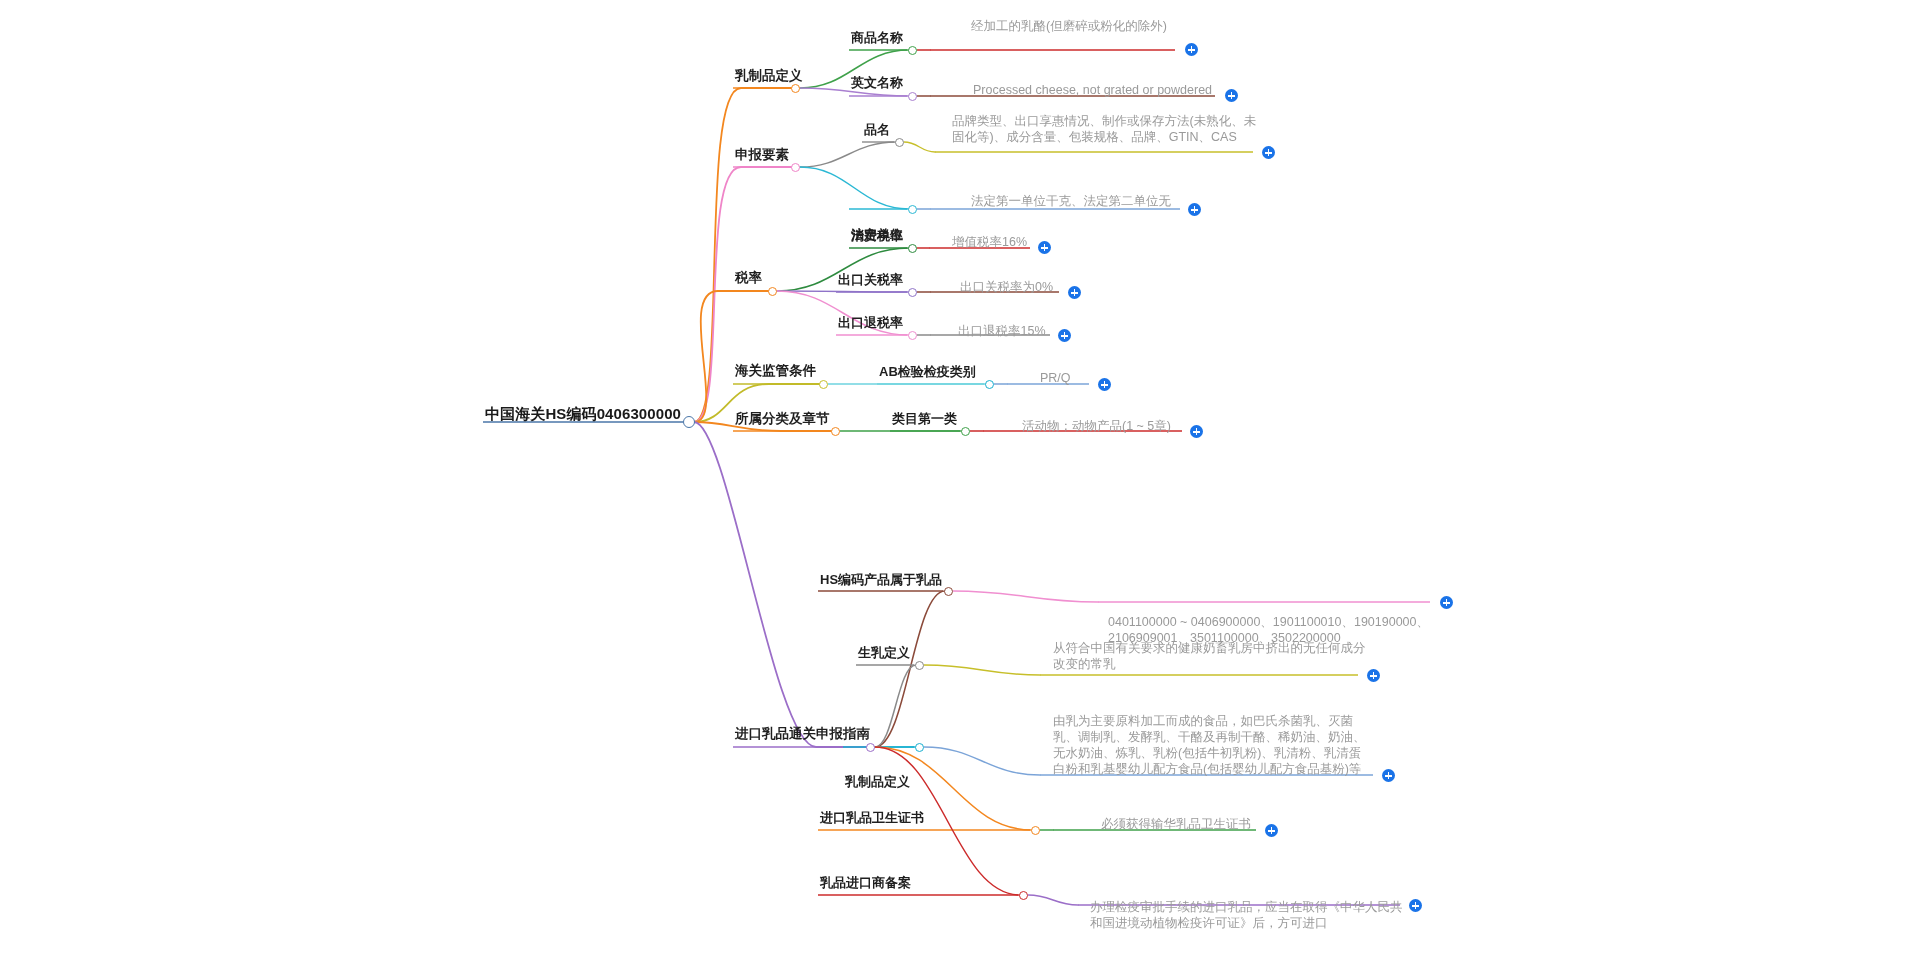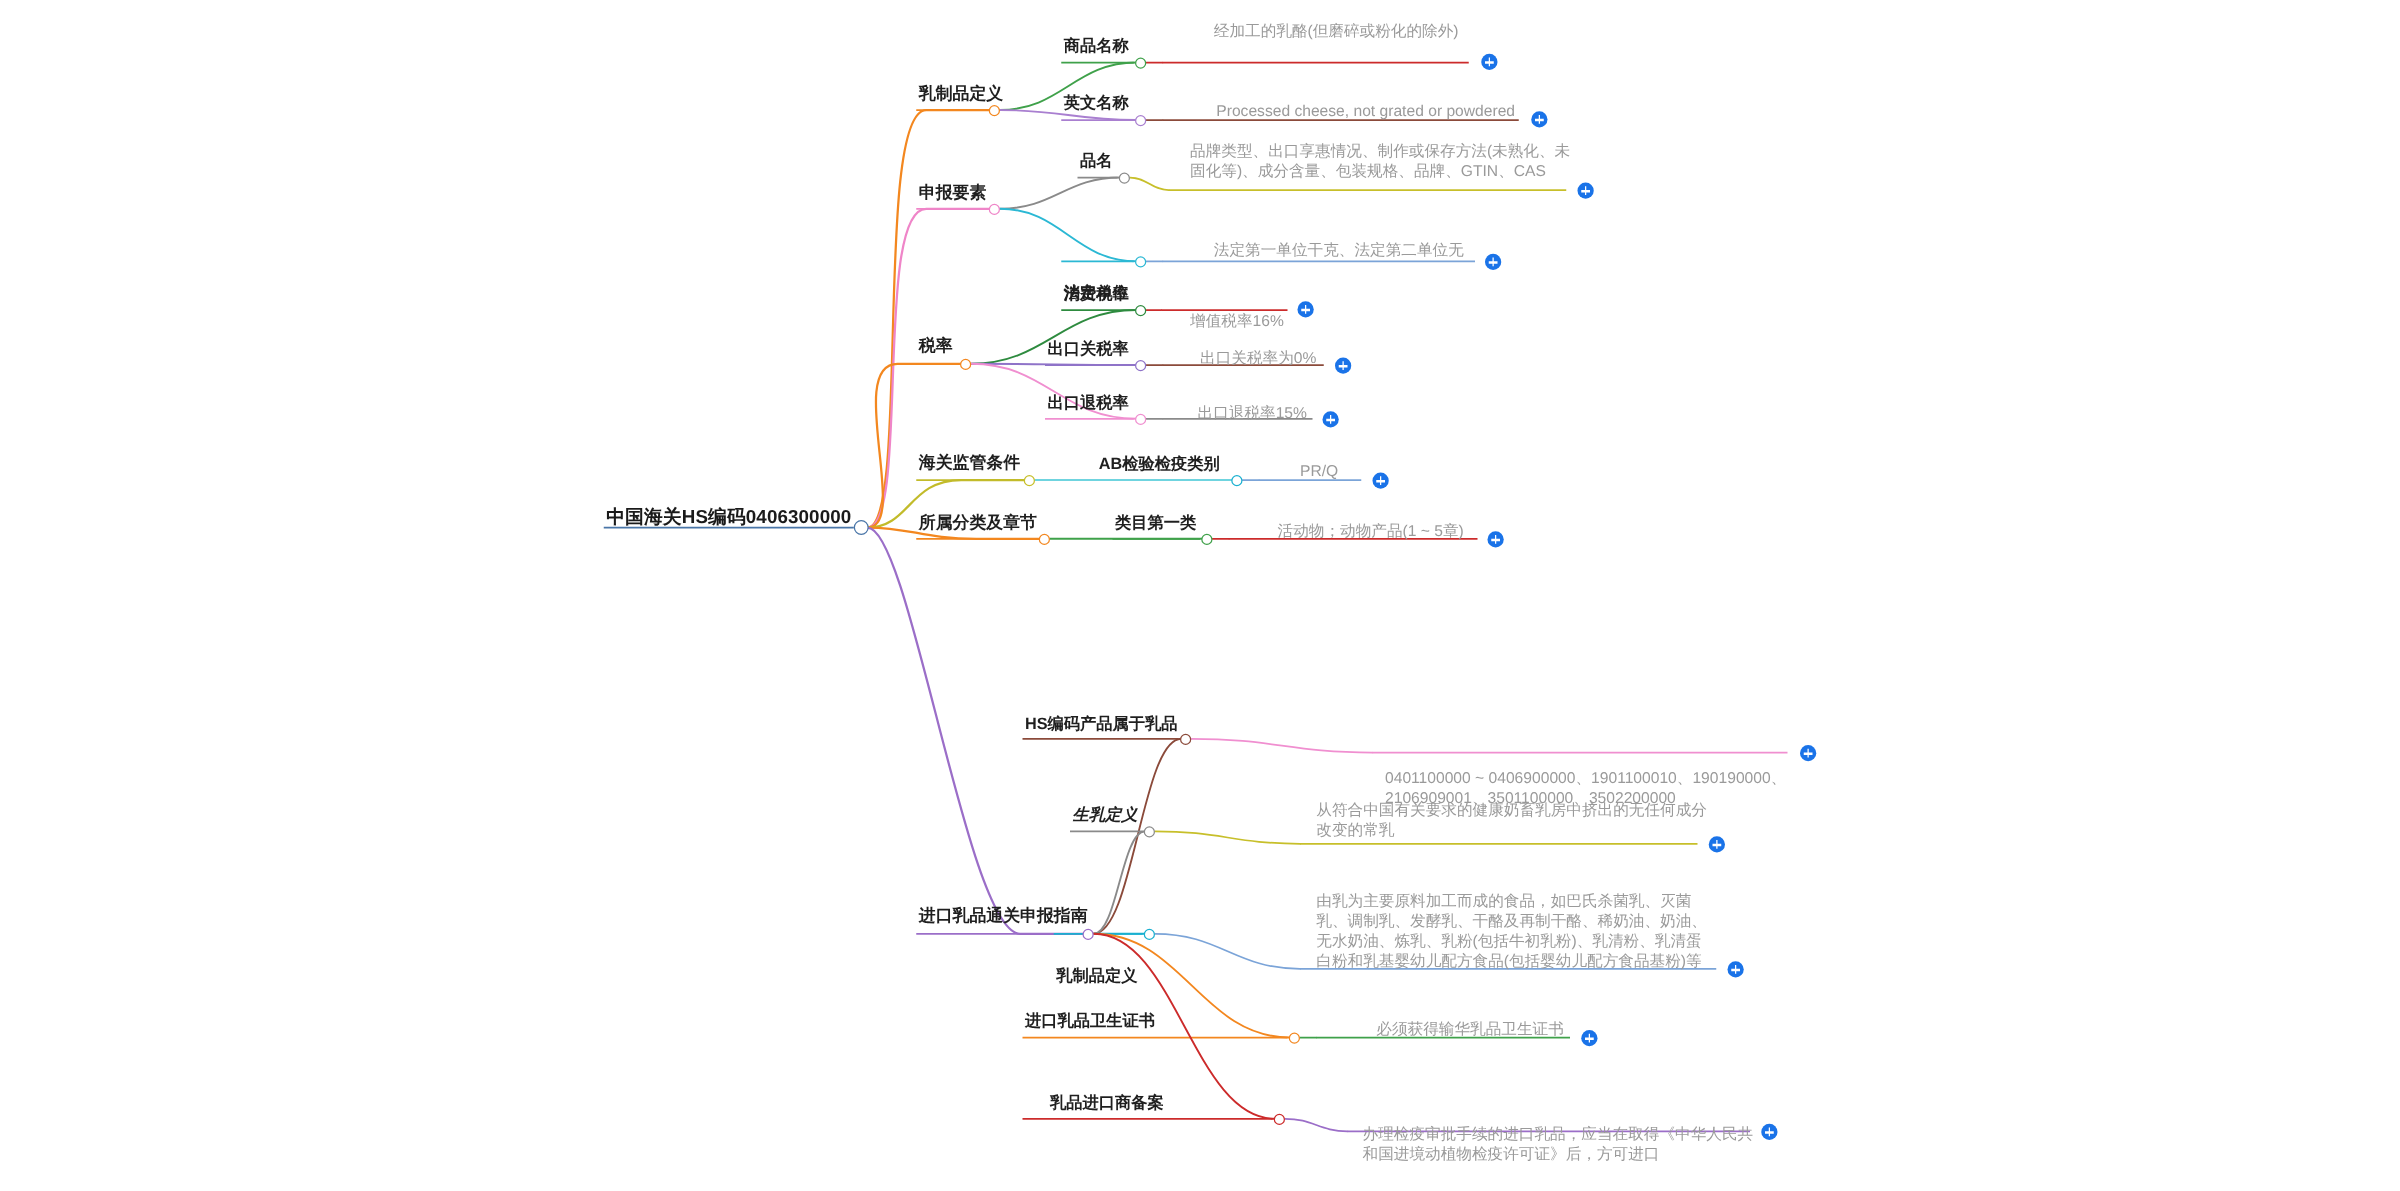--- a/index.html
+++ b/index.html
@@ -196,21 +196,21 @@
 固化等)、成分含量、包装规格、品牌、GTIN、CAS</span></div>
       <button class="plus-btn" aria-label="expand" style="left: 1262px; top: 146px; background: rgb(26, 115, 232);"></button>
       <div class="node lvl2" style="left: 851px; top: 187px; margin-top: 38px;"><span class="node-label">法定单位</span></div>
       <div class="node-dot" style="left: 907.5px; top: 204.5px; border-color: rgb(43, 184, 212);"></div>
       <div class="node lvl3" style="left: 971px; top: 191px;"><span class="node-label">法定第一单位干克、法定第二单位无</span></div>
       <button class="plus-btn" aria-label="expand" style="left: 1188px; top: 203px; background: rgb(26, 115, 232);"></button>
       <div class="node lvl1" style="left: 735px; top: 268px;"><span class="node-label">税率</span></div>
       <div class="node-dot" style="left: 767.5px; top: 286.5px; border-color: rgb(243, 135, 31);"></div>
       <div class="node lvl2" style="left: 851px; top: 226px;"><span class="node-label">消费税率</span></div>
       <div class="node-dot" style="left: 907.5px; top: 243.5px; border-color: rgb(46, 139, 63);"></div>
-      <div class="node lvl3" style="left: 952px; top: 248px;"><span class="node-label">增值税率16%</span></div>
+      <div class="node lvl3" style="left: 952px; top: 232px;"><span class="node-label">增值税率16%</span></div>
       <button class="plus-btn" aria-label="expand" style="left: 1038px; top: 241px; background: rgb(26, 115, 232);"></button>
       <div class="node lvl2" style="left: 838px; top: 270px;"><span class="node-label">出口关税率</span></div>
       <div class="node-dot" style="left: 907.5px; top: 287.5px; border-color: rgb(143, 115, 200);"></div>
       <div class="node lvl3" style="left: 960px; top: 277px;"><span class="node-label">出口关税率为0%</span></div>
       <button class="plus-btn" aria-label="expand" style="left: 1068px; top: 286px; background: rgb(26, 115, 232);"></button>
       <div class="node lvl2" style="left: 838px; top: 313px;"><span class="node-label">出口退税率</span></div>
       <div class="node-dot" style="left: 907.5px; top: 330.5px; border-color: rgb(240, 143, 208);"></div>
       <div class="node lvl3" style="left: 958px; top: 321px;"><span class="node-label">出口退税率15%</span></div>
       <button class="plus-btn" aria-label="expand" style="left: 1058px; top: 329px; background: rgb(26, 115, 232);"></button>
       <div class="node lvl1" style="left: 735px; top: 361px;"><span class="node-label">海关监管条件</span></div>
@@ -225,36 +225,36 @@
       <div class="node-dot" style="left: 960.5px; top: 426.5px; border-color: rgb(63, 161, 74);"></div>
       <div class="node lvl3" style="left: 1022px; top: 416px;"><span class="node-label">活动物；动物产品(1 ~ 5章)</span></div>
       <button class="plus-btn" aria-label="expand" style="left: 1190px; top: 425px; background: rgb(26, 115, 232);"></button>
       <div class="node lvl1" style="left: 735px; top: 724px;"><span class="node-label">进口乳品通关申报指南</span></div>
       <div class="node-dot" style="left: 865.5px; top: 742.5px; border-color: rgb(155, 110, 200);"></div>
       <div class="node lvl2" style="left: 820px; top: 570px;"><span class="node-label">HS编码产品属于乳品</span></div>
       <div class="node-dot" style="left: 943.5px; top: 586.5px; border-color: rgb(139, 74, 58);"></div>
       <div class="node lvl3" style="left: 1108px; top: 566px; margin-top: 48px;"><span class="node-label">0401100000 ~ 0406900000、1901100010、190190000、
 2106909001、3501100000、3502200000</span></div>
       <button class="plus-btn" aria-label="expand" style="left: 1440px; top: 596px; background: rgb(26, 115, 232);"></button>
-      <div class="node lvl2" style="left: 858px; top: 643px; font-style: italic;"><span class="node-label">生乳定义</span></div>
+      <div class="node lvl2" style="left: 858px; top: 643px;"><span class="node-label">生乳定义</span></div>
       <div class="node-dot" style="left: 914.5px; top: 660.5px; border-color: rgb(138, 138, 138);"></div>
       <div class="node lvl3" style="left: 1053px; top: 640px;"><span class="node-label">从符合中国有关要求的健康奶畜乳房中挤出的无任何成分
 改变的常乳</span></div>
       <button class="plus-btn" aria-label="expand" style="left: 1367px; top: 669px; background: rgb(26, 115, 232);"></button>
       <div class="node lvl2" style="left: 845px; top: 725px; margin-top: 47px;"><span class="node-label">乳制品定义</span></div>
       <div class="node-dot" style="left: 914.5px; top: 742.5px; border-color: rgb(26, 176, 208);"></div>
       <div class="node lvl3" style="left: 1053px; top: 713px;"><span class="node-label">由乳为主要原料加工而成的食品，如巴氏杀菌乳、灭菌
 乳、调制乳、发酵乳、干酪及再制干酪、稀奶油、奶油、
 无水奶油、炼乳、乳粉(包括牛初乳粉)、乳清粉、乳清蛋
 白粉和乳基婴幼儿配方食品(包括婴幼儿配方食品基粉)等</span></div>
       <button class="plus-btn" aria-label="expand" style="left: 1382px; top: 769px; background: rgb(26, 115, 232);"></button>
       <div class="node lvl2" style="left: 820px; top: 808px;"><span class="node-label">进口乳品卫生证书</span></div>
       <div class="node-dot" style="left: 1030.5px; top: 825.5px; border-color: rgb(243, 135, 31);"></div>
       <div class="node lvl3" style="left: 1101px; top: 814px;"><span class="node-label">必须获得输华乳品卫生证书</span></div>
       <button class="plus-btn" aria-label="expand" style="left: 1265px; top: 824px; background: rgb(26, 115, 232);"></button>
-      <div class="node lvl2" style="left: 840px; top: 873px;"><span class="node-label">乳品进口商备案</span></div>
+      <div class="node lvl2" style="left: 820px; top: 873px;"><span class="node-label">乳品进口商备案</span></div>
       <div class="node-dot" style="left: 1018.5px; top: 890.5px; border-color: rgb(204, 43, 43);"></div>
       <div class="node lvl3" style="left: 1090px; top: 869px; margin-top: 30px;"><span class="node-label">办理检疫审批手续的进口乳品，应当在取得《中华人民共
 和国进境动植物检疫许可证》后，方可进口</span></div>
       <button class="plus-btn" aria-label="expand" style="left: 1409px; top: 899px; background: rgb(26, 115, 232);"></button>
     </div>
 
 </div>
 
 </body></html>

